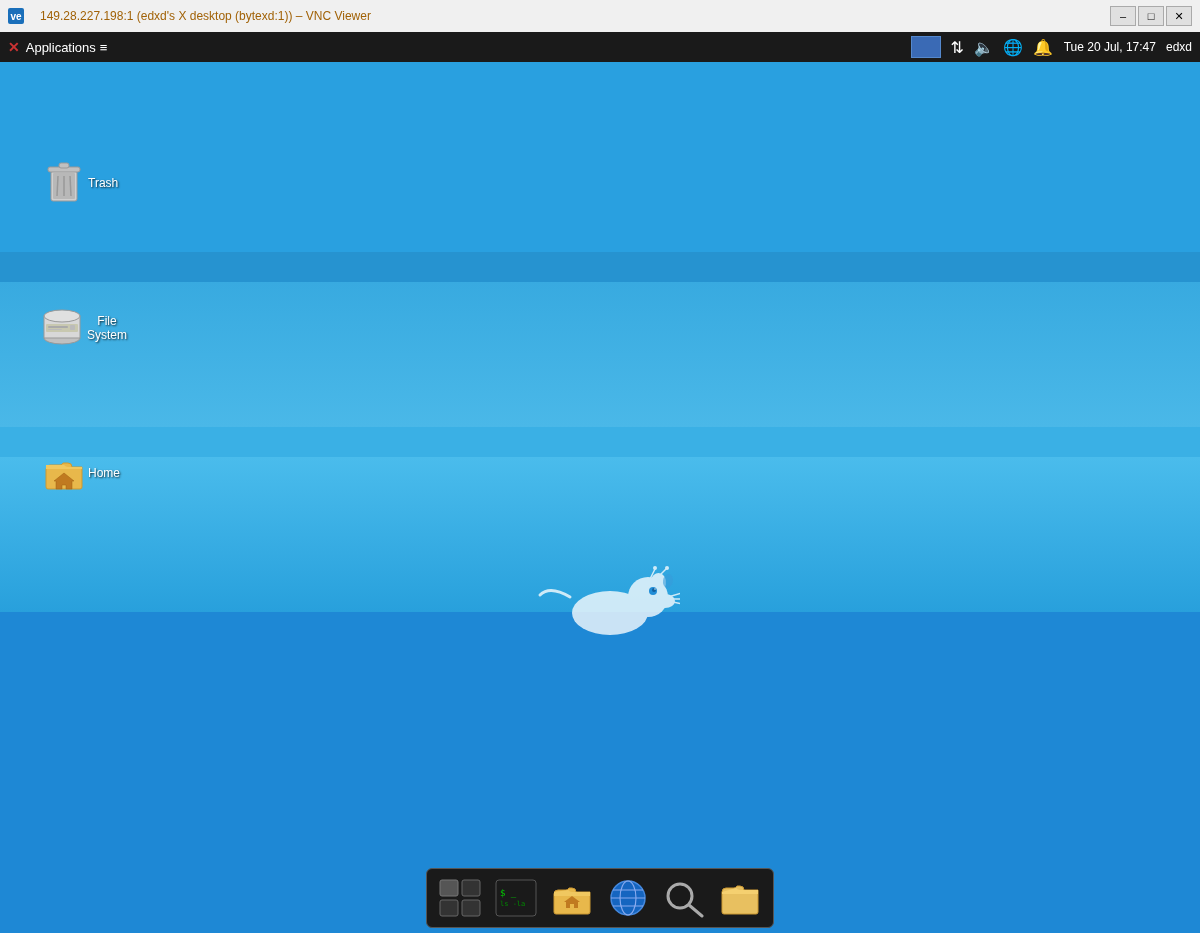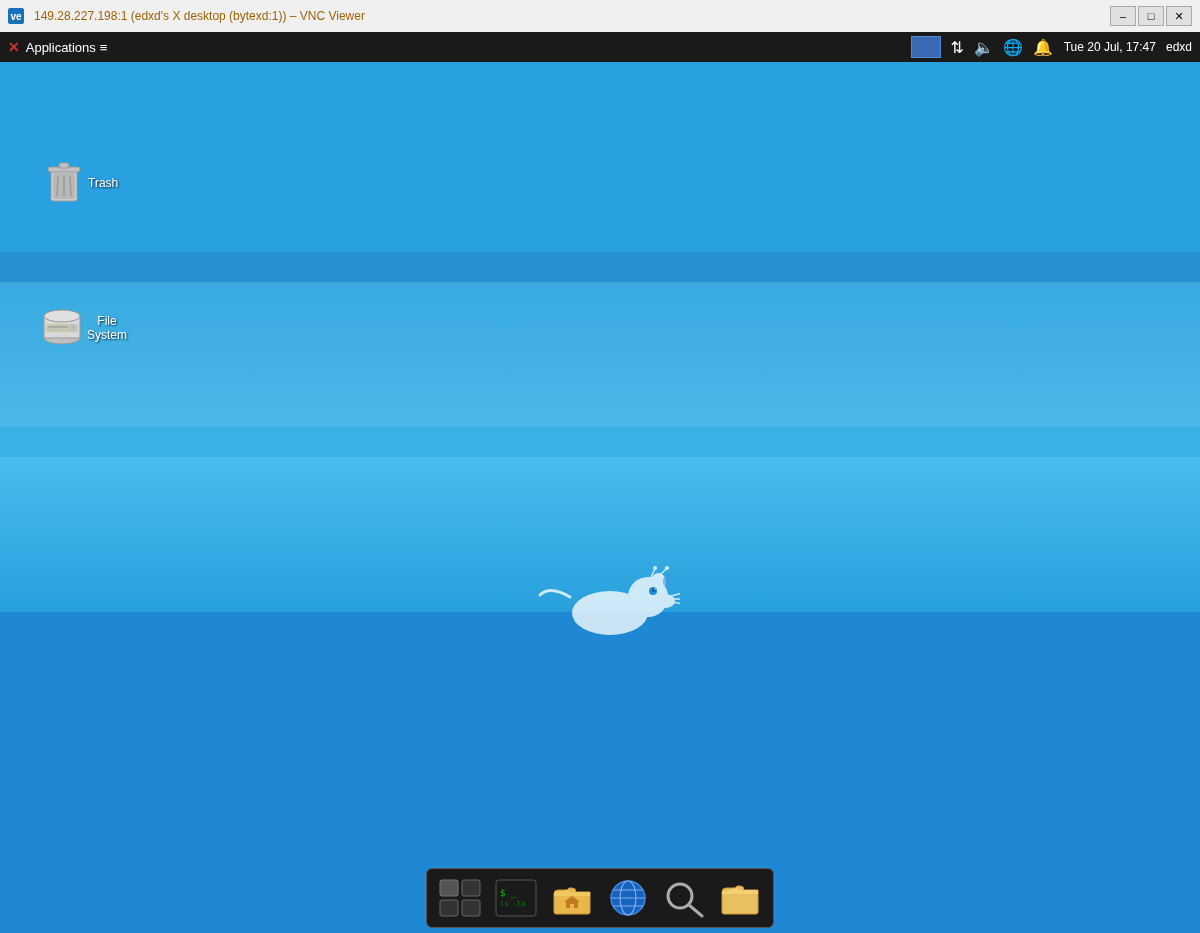--- a/index.html
+++ b/index.html
@@ -7,21 +7,21 @@
 
     
     .vnc-window { width: 1200px; height: 933px; display: flex; flex-direction: column; }
 
     .title-bar {
       height: 32px;
       background: #f0f0f0;
       display: flex;
       align-items: center;
       padding: 0 8px;
-      gap: 10px;
+      gap: 16px;
       flex-shrink: 0;
     }
     .title-bar-icon { width: 16px; height: 16px; background: #1a6fba; border-radius: 2px; display: flex; align-items: center; justify-content: center; color: white; font-size: 10px; font-weight: bold; flex-shrink: 0; }
     .title-bar-text { font-size: 12px; color: #a16207; flex: 1; }
     .title-bar-controls { display: flex; gap: 2px; }
     .title-bar-btn { width: 26px; height: 20px; background: #e0e0e0; border: 1px solid #aaa; display: flex; align-items: center; justify-content: center; font-size: 11px; cursor: pointer; }
 
     
     .desktop { flex: 1; display: flex; flex-direction: column; position: relative; }
 
@@ -201,20 +201,35 @@
               <rect x="6" y="20" width="32" height="8" rx="1" fill="#c8c8b0"></rect>
               <rect x="8" y="22" width="20" height="2" rx="1" fill="#aaa"></rect>
               <rect x="8" y="25" width="14" height="1" rx="1" fill="#bbb"></rect>
 
               <rect x="30" y="21" width="5" height="5" rx="1" fill="#bbb"></rect>
             </svg>
           </div>
           <span class="icon-label">File System</span>
         </div>
 
+        <div class="desktop-icon" style="top:385px; left:40px;">
+          <div class="icon-img home-icon">
+            <svg viewBox="0 0 44 44" xmlns="http://www.w3.org/2000/svg">
+
+              <path d="M4 20 Q4 16 8 16 L18 16 Q20 16 21 14 L26 14 Q30 14 30 18 L40 18 Q40 18 40 20 L40 38 Q40 40 38 40 L6 40 Q4 40 4 38 Z" fill="#e8b84b" stroke="#cc9933" stroke-width="1"></path>
+
+              <path d="M4 16 L4 20 L40 20 L40 18 L26 18 Q24 18 22 16 Z" fill="#f0c860"></path>
+
+              <g transform="translate(12, 22)">
+                <polygon points="10,2 20,10 18,10 18,18 12,18 12,14 8,14 8,18 2,18 2,10 0,10" fill="#c07a20" stroke="#a06010" stroke-width="0.5"></polygon>
+              </g>
+            </svg>
+          </div>
+          <span class="icon-label">Home</span>
+        </div>
       </div>
 
       <div class="mouse-logo">
         <svg viewBox="0 0 160 120" xmlns="http://www.w3.org/2000/svg" style="width:100%;height:100%;">
 
           <g fill="white" opacity="0.85">
 
             <path d="M20 70 Q30 60 50 72" stroke="white" stroke-width="3" fill="none" stroke-linecap="round"></path>
 
             <ellipse cx="90" cy="88" rx="38" ry="22"></ellipse>

